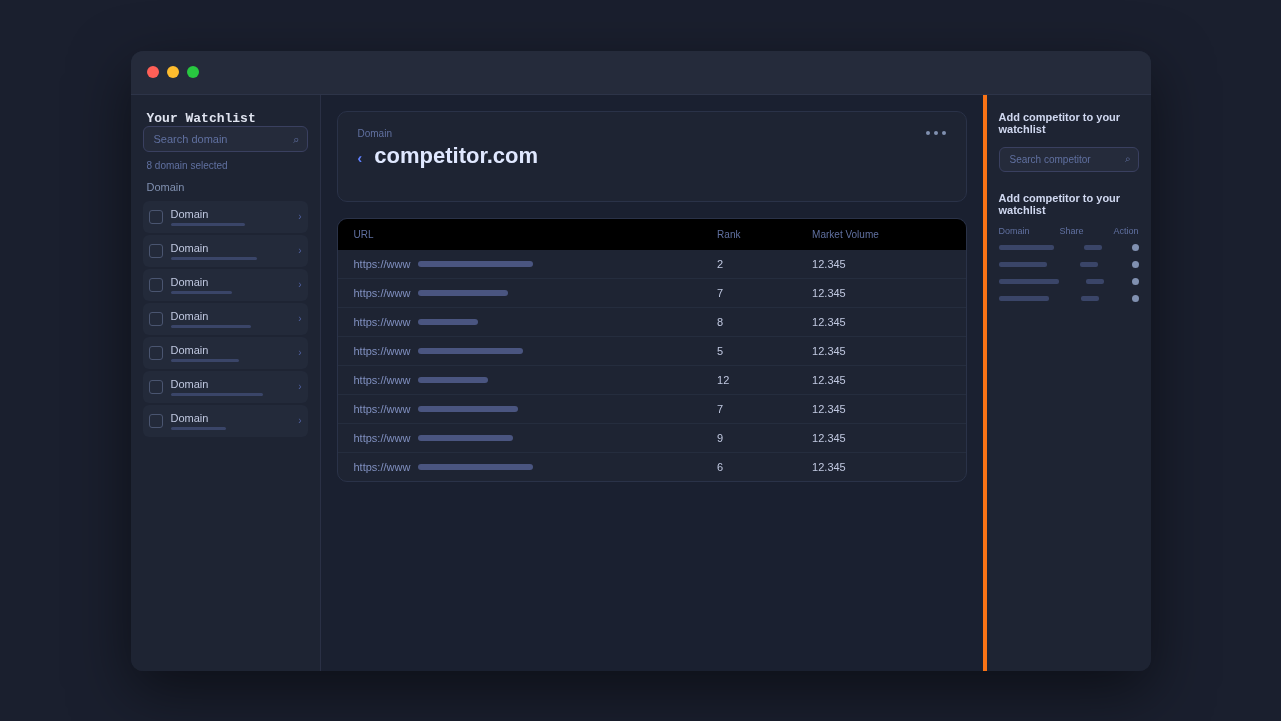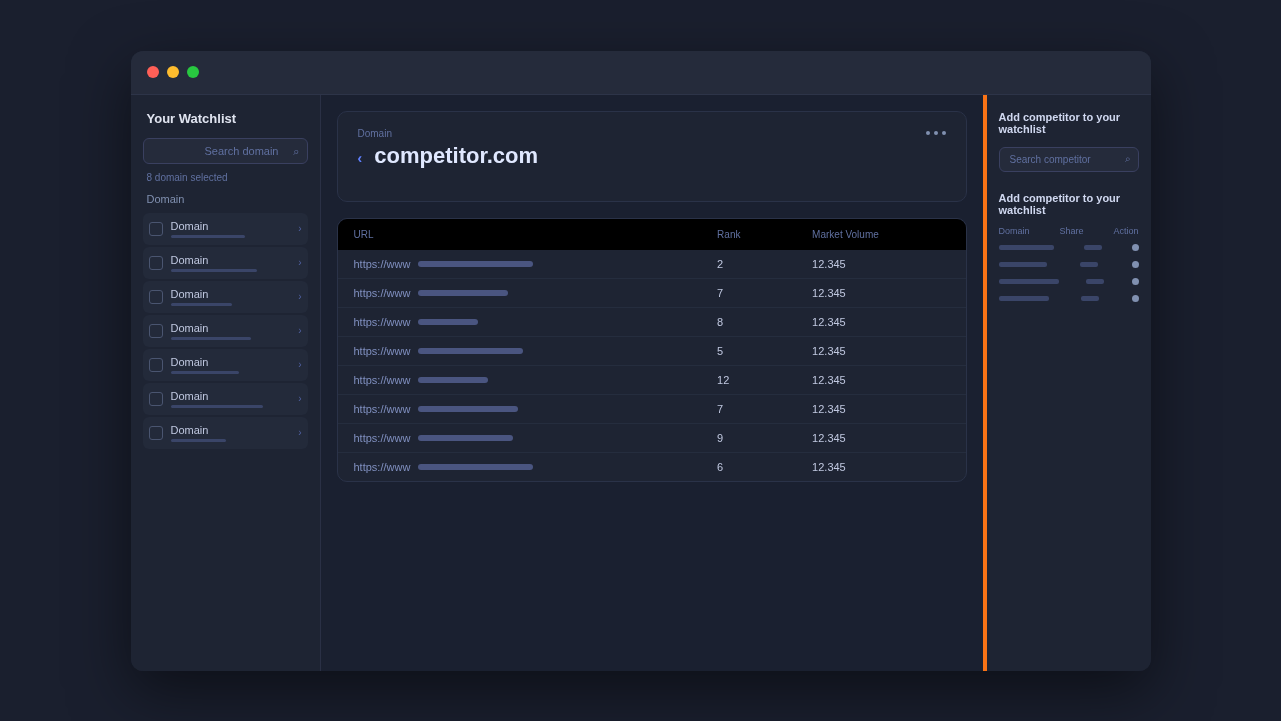--- a/index.html
+++ b/index.html
@@ -54,37 +54,36 @@
       background: #1e2433;
       padding: 16px 12px;
       flex-shrink: 0;
       border-right: 1px solid #2a3045;
       overflow-y: auto;
     }
     .sidebar-title {
       font-size: 13px;
       font-weight: 600;
       color: #e0e4f0;
-      margin-bottom: 12px;
       padding: 0 4px;
+      font-family: Liberation Mono, monospace;
     }
     .search-box {
       position: relative;
       margin-bottom: 8px;
     }
     .search-box input {
       width: 100%;
       background: #252b3b;
       border: 1px solid #3a4060;
       border-radius: 6px;
       padding: 6px 28px 6px 10px;
       color: #a0a8c0;
       font-size: 11px;
       outline: none;
-      text-align: right;
     }
     .search-box input::placeholder { color: #6070a0; }
     .search-icon {
       position: absolute;
       right: 8px;
       top: 50%;
       transform: translateY(-50%);
       color: #6070a0;
       font-size: 11px;
     }

